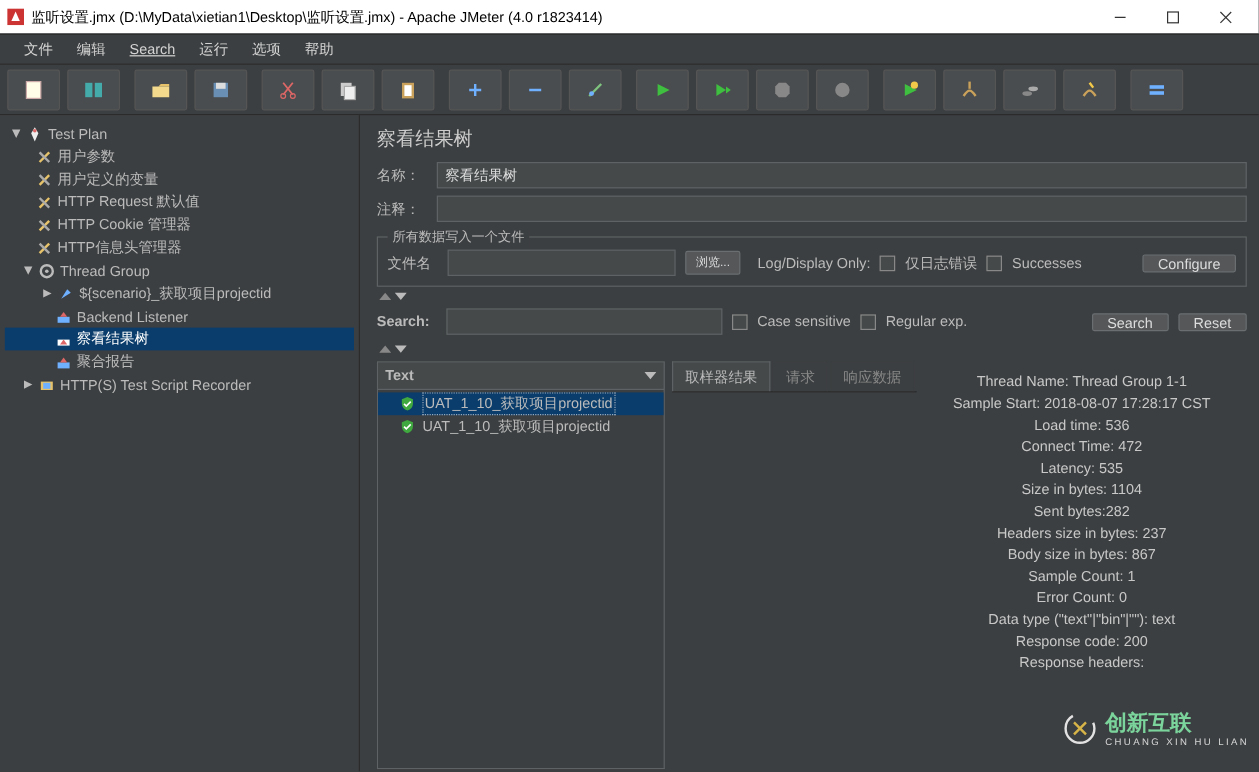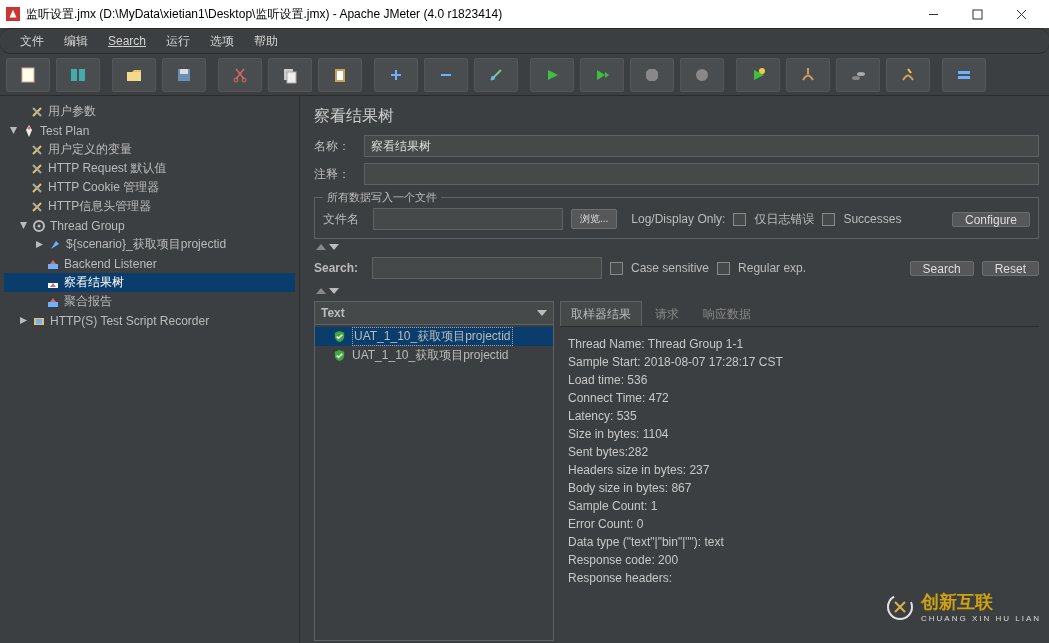--- a/index.html
+++ b/index.html
@@ -7,21 +7,21 @@
 
 
 .titlebar { height: 28px; background: #ffffff; color: #000; display: flex; align-items: center; padding: 0 6px; }
 .titlebar .ticon { width: 14px; height: 14px; margin-right: 6px; }
 .titlebar .title { flex: 1; font-size: 12px; white-space: nowrap; overflow: hidden; }
 .titlebar .winbtns { display: flex; gap: 0; }
 .titlebar .winbtn { width: 44px; height: 28px; display: flex; align-items: center; justify-content: center; color: #333; }
 .titlebar .winbtn svg { width: 11px; height: 11px; }
 
 
-.menubar { height: 26px; background: #3c3f41; border-top: 1px solid #2b2b2b; border-bottom: 1px solid #2b2b2b; display: flex; align-items: stretch; padding-left: 10px; border-radius: 10px; }
+.menubar { height: 26px; background: #3c3f41; border-top: 1px solid #2b2b2b; border-bottom: 1px solid #2b2b2b; display: flex; align-items: stretch; padding-left: 10px; }
 .menubar .menuitem { padding: 0 10px; display: flex; align-items: center; color: #d4d4d4; }
 .menubar .menuitem.u { text-decoration: underline; }
 
 
 .toolbar { height: 42px; background: #3c3f41; display: flex; align-items: center; padding: 4px 6px; border-bottom: 1px solid #2b2b2b; }
 .toolbar .tbtn { width: 44px; height: 34px; display: flex; align-items: center; justify-content: center; border: 1px solid #555; background: #4a4d4f; margin-right: 6px; border-radius: 2px; }
 .toolbar .sep { width: 6px; }
 .toolbar svg { display: block; }
 
 
@@ -60,29 +60,29 @@
 
 .splith { display: flex; flex: 1; margin-top: 4px; gap: 6px; overflow: hidden; }
 .leftres { width: 240px; display: flex; flex-direction: column; }
 .combo { height: 24px; border: 1px solid #5e6264; background: #45494a; display: flex; align-items: center; justify-content: space-between; padding: 0 6px; font-weight: bold; }
 .reslist { flex: 1; border: 1px solid #5e6264; border-top: none; background: #3c3f41; padding-top: 2px; }
 .resrow { display: flex; align-items: center; height: 19px; padding-left: 18px; gap: 6px; }
 .resrow.sel { background: #0a3d6b; }
 .resrow.sel .rlabel { border: 1px dotted #9ab; padding: 0 1px; }
 .shield { width: 13px; height: 13px; }
 
-.rightres { flex: 1; display: flex; flex-direction: column; }
+.rightres { flex: 1; display: flex; flex-direction: row; text-align: center; }
 .tabs { display: flex; height: 26px; border-bottom: 1px solid #2b2b2b; }
 .tabs .tab { padding: 0 10px; display: flex; align-items: center; border: 1px solid #5e6264; border-bottom: none; margin-right: 2px; background: #45494a; }
 .tabs .tab.inactive { background: #3c3f41; border-color: #3c3f41; color: #888; }
 .details { flex: 1; padding: 8px; line-height: 1.5; overflow: hidden; font-size: 12px; color: #c8c8c8; }
 .details div { white-space: nowrap; }
 
 .watermark { position: absolute; right: 8px; bottom: 20px; display: flex; align-items: center; gap: 6px; opacity: 0.85; }
-.watermark .big { font-size: 18px; font-weight: bold; color: #eab308; font-family: "SimHei"; }
+.watermark .big { font-size: 18px; font-weight: bold; color: #86efac; font-family: "SimHei"; }
 .watermark .sm { font-size: 8px; letter-spacing: 2px; color: #eee; }
 </style>
 </head>
 <body>
 
 <div class="titlebar">
   <svg class="ticon" viewBox="0 0 16 16">
       <rect width="16" height="16" fill="#cc3333"></rect>
       <path d="M4 12 L8 3 L12 12 Z" fill="#fff"></path>
     </svg>
@@ -232,43 +232,43 @@
         <rect x="3" y="5" width="12" height="3" fill="#6fb0ff"></rect>
         <rect x="3" y="10" width="12" height="3" fill="#6fb0ff"></rect>
       </svg>
     </div>
 </div>
 
 <div class="main">
 
   <div class="tree">
     <div class="tree-row">
-        <span class="ind" style="width:18px"></span>
-        <span class="ico">
-          <svg width="14" height="14">
-            <line x1="3" y1="11" x2="11" y2="3" stroke="#e6c36a" stroke-width="2"></line>
-            <line x1="3" y1="3" x2="11" y2="11" stroke="#aaa" stroke-width="2"></line>
-          </svg>
-        </span>
-        <span>用户参数</span>
-      </div>
-    <div class="tree-row">
       <span class="tw">
           <svg width="9" height="9">
             <path d="M1 1l7 3.5L1 8z" fill="#bbb" transform="rotate(90 4.5 4.5)"></path>
           </svg>
         </span>
       <span class="ico">
           <svg width="14" height="14">
             <path d="M7 1l3 5-3 7-3-7z" fill="#eee"></path>
             <circle cx="7" cy="4" r="1.5" fill="#d66"></circle>
           </svg>
         </span>
       <span>Test Plan</span>
     </div>
+    <div class="tree-row">
+        <span class="ind" style="width:18px"></span>
+        <span class="ico">
+          <svg width="14" height="14">
+            <line x1="3" y1="11" x2="11" y2="3" stroke="#e6c36a" stroke-width="2"></line>
+            <line x1="3" y1="3" x2="11" y2="11" stroke="#aaa" stroke-width="2"></line>
+          </svg>
+        </span>
+        <span>用户参数</span>
+      </div>
     <div class="tree-row">
         <span class="ind" style="width:18px"></span>
         <span class="ico">
           <svg width="14" height="14">
             <line x1="3" y1="11" x2="11" y2="3" stroke="#e6c36a" stroke-width="2"></line>
             <line x1="3" y1="3" x2="11" y2="11" stroke="#aaa" stroke-width="2"></line>
           </svg>
         </span>
         <span>用户定义的变量</span>
       </div>

